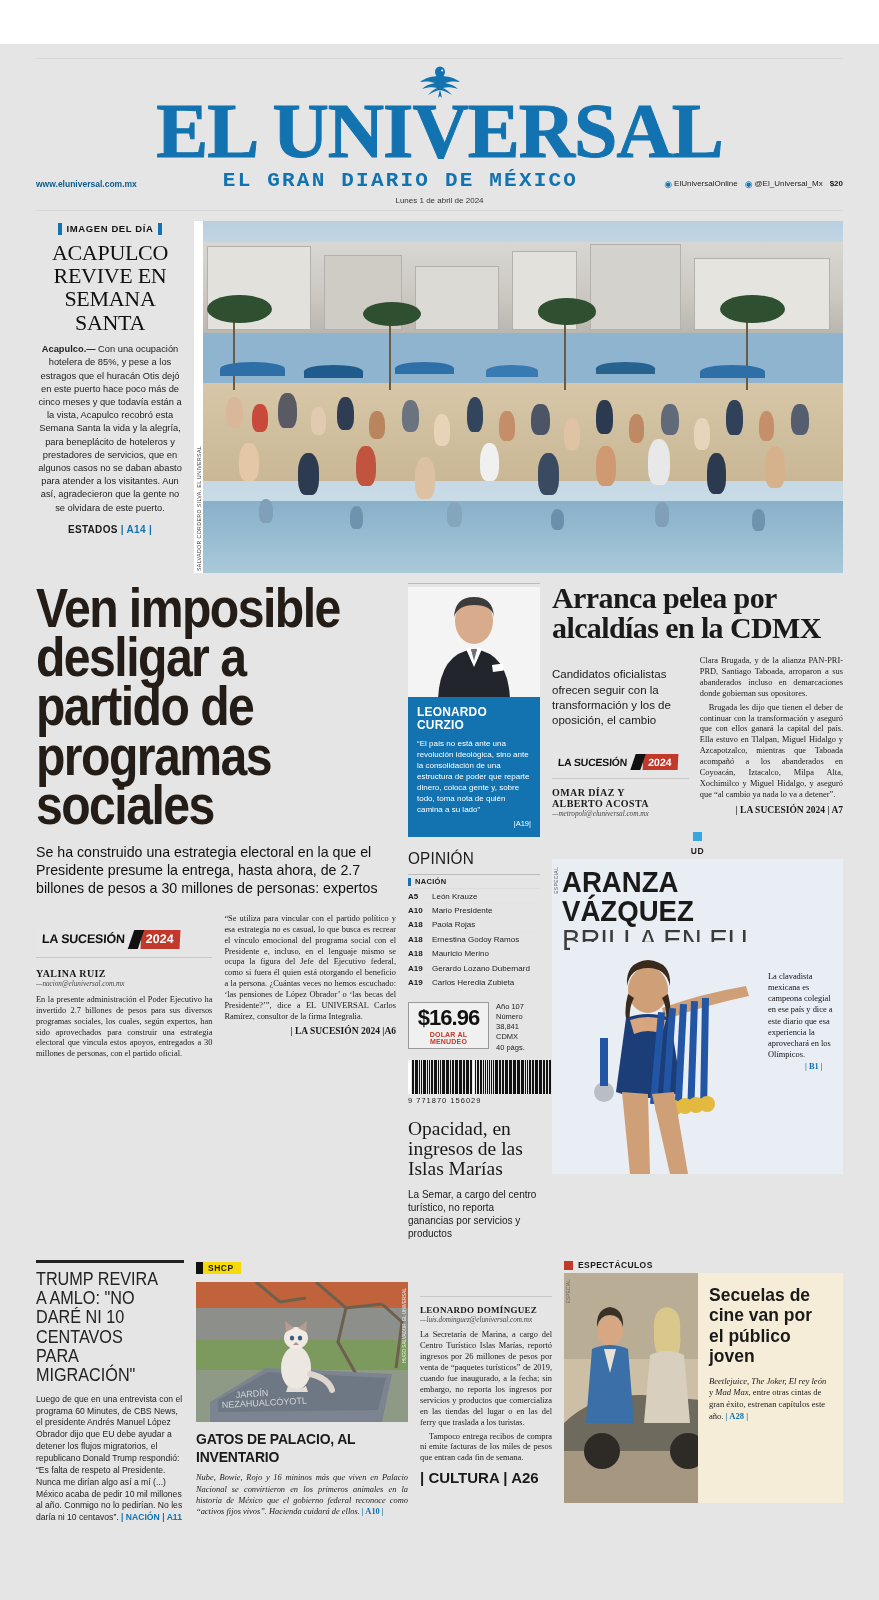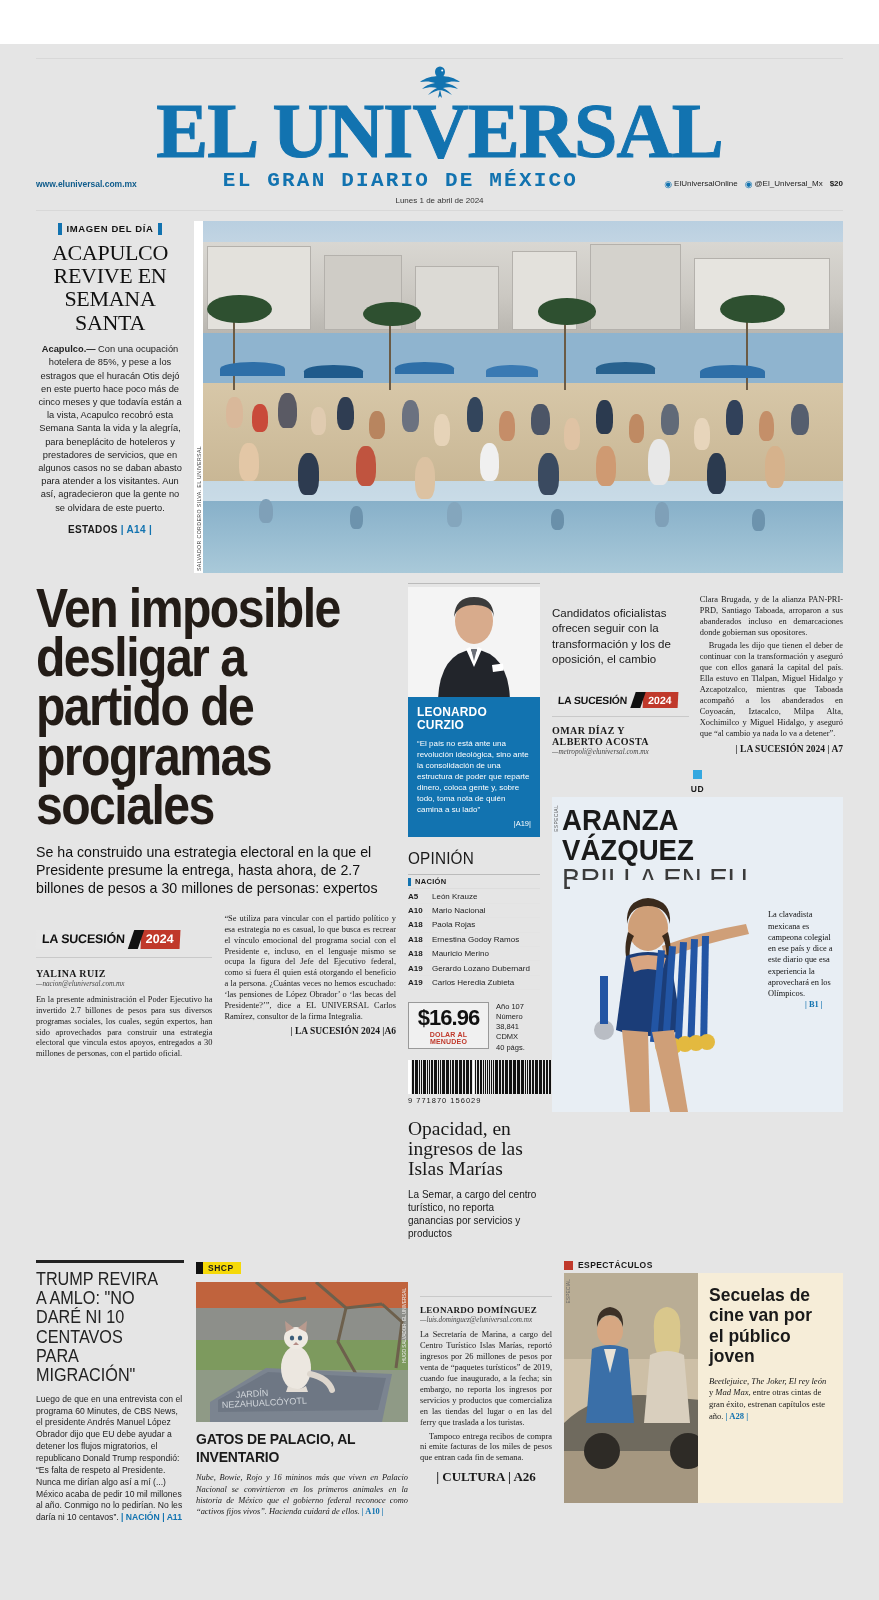--- a/index.html
+++ b/index.html
@@ -195,21 +195,21 @@
   .cat-photo { position:relative; width:100%; height:140px; margin-top:4px; overflow:hidden; background:#9aa08f; }
   .cats-h { font-family:"Liberation Sans Narrow","Liberation Sans",sans-serif;
     font-weight:bold; font-size:15.5px; margin:8px 0 0 0; transform:scaleX(.9); transform-origin:left; letter-spacing:-.2px;}
   .cats-b { font-family:"Liberation Serif",serif; font-style:italic; font-size:8.4px; line-height:1.34; margin-top:6px; text-align:justify;}
   .cats-b .pg { font-style:normal; font-weight:bold; color:#1273b0;}
 
   .isl-by { font-family:"Liberation Serif",serif; font-weight:bold; font-size:9px; letter-spacing:.3px; margin-top:10px;}
   .isl-body { font-family:"Liberation Serif",serif; font-size:8.4px; line-height:1.3; text-align:justify; margin-top:6px;}
   .isl-body p { margin:0 0 3px 0; text-indent:9px; }
   .isl-body p.first { text-indent:0; }
-  .isl-ref { font-family:Liberation Serif, serif; font-weight:bold; font-size:13px; text-align:center; margin-top:5px;}
+  .isl-ref { font-family:Liberation Sans, sans-serif; font-weight:bold; font-size:15px; text-align:left; margin-top:5px;}
 
   .esp-tag { display:flex; align-items:center; gap:5px; font-size:8.5px; font-weight:bold; letter-spacing:.4px; margin-bottom:3px;}
   .esp-tag .bar { width:9px; height:9px; background:#c0392b; }
   .esp-box { display:flex; background:#f6edd8; height:230px; overflow:hidden; position:relative;}
   .esp-photo { width:48%; position:relative; overflow:hidden; background:#cbbfa8; }
   .esp-txt { flex:1; padding:12px 11px; }
   .esp-txt h3 { font-family:"Liberation Sans Narrow","Liberation Sans",sans-serif; font-weight:bold;
     font-size:19px; line-height:1.06; margin:0; color:#1a1a1a; transform:scaleX(.92); transform-origin:left;}
   .esp-txt p { font-family:"Liberation Serif",serif; font-size:8.6px; line-height:1.35; margin-top:10px;}
   .esp-txt p i { font-style:italic; }
@@ -413,21 +413,21 @@
         <span class="bar"></span>
         <span>NACIÓN</span>
       </div>
       <div>
         <div class="op-row">
           <span class="pg">A5</span>
           <span class="nm">León Krauze</span>
         </div>
         <div class="op-row">
           <span class="pg">A10</span>
-          <span class="nm">Mario Nacional</span>
+          <span class="nm">Mario Presidente</span>
         </div>
         <div class="op-row">
           <span class="pg">A18</span>
           <span class="nm">Paola Rojas</span>
         </div>
         <div class="op-row">
           <span class="pg">A18</span>
           <span class="nm">Ernestina Godoy Ramos</span>
         </div>
         <div class="op-row">
@@ -535,20 +535,21 @@
               <i style="width:1px;background:#111"></i>
             </div>
         </div>
       </div>
 
       <h2 class="islas-h">Opacidad, en ingresos de las Islas Marías</h2>
       <p class="islas-deck">La Semar, a cargo del centro turístico, no reporta ganancias por servicios y productos</p>
     </div>
 
     <div class="col-right">
+      <h2 class="arranca-h">Arranca pelea por alcaldías en la CDMX</h2>
 
       <div class="arranca-cols">
         <div class="arranca-left">
           <p class="arranca-deck">Candidatos oficialistas ofrecen seguir con la transformación y los de oposición, el cambio</p>
           <div class="suc-badge sm" style="margin-top:14px;">
             <span class="l">LA SUCESIÓN</span>
             <span class="slash"></span>
             <span class="r">2024</span>
           </div>
           <div class="hr-thin"></div>

